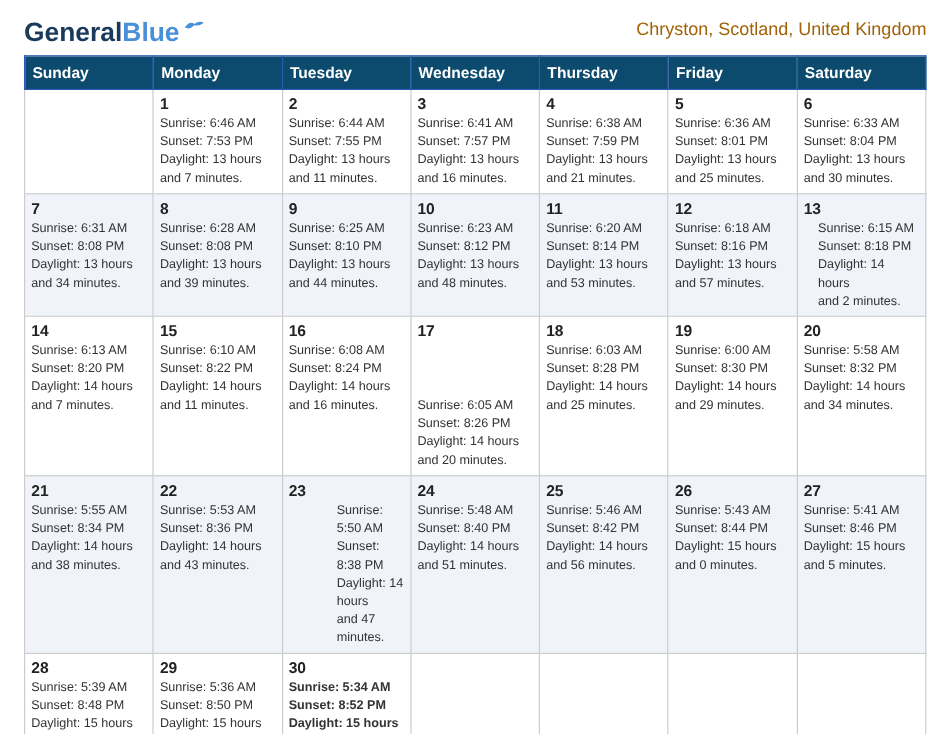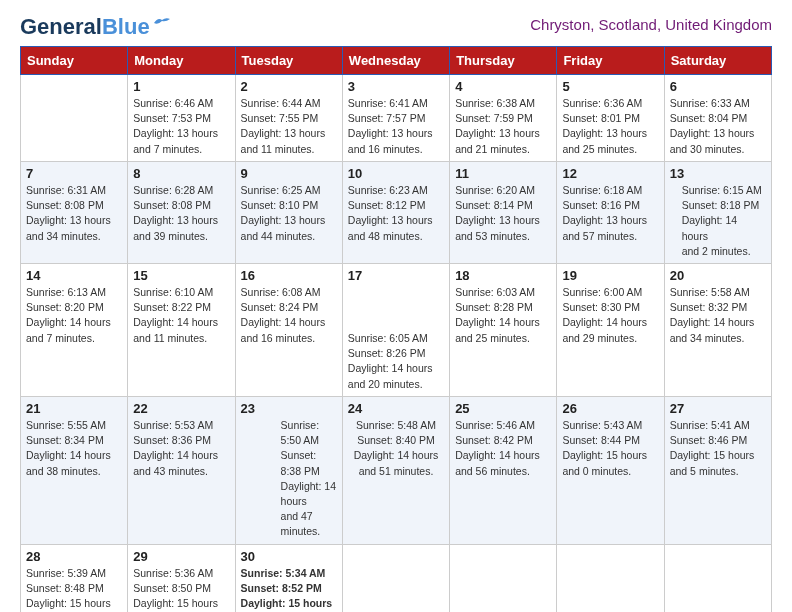--- a/index.html
+++ b/index.html
@@ -33,29 +33,29 @@
     .title-block {
       text-align: right;
     }
     .month-title {
       font-size: 36px;
       font-weight: bold;
       color: #1a3a5c;
     }
     .subtitle {
       font-size: 15px;
-      color: #701a75;
+      color: #a16207;
     }
     .calendar {
       width: 100%;
       border-collapse: collapse;
       font-size: 11px;
     }
     .calendar th {
-      background: #b91c1c;
+      background: #0c4a6e;
       color: #fff;
       text-align: left;
       padding: 6px 6px;
       font-size: 13px;
       font-weight: bold;
       border: 1px solid #2a5ab4;
     }
     .calendar td {
       border: 1px solid #ccc;
       vertical-align: top;
@@ -277,21 +277,21 @@
         </td>
         <td>
           <span class="day-num">23</span>
           <div class="day-info" style="white-space: pre-line; margin-left: 40px;">Sunrise: 5:50 AM
 Sunset: 8:38 PM
 Daylight: 14 hours
 and 47 minutes.</div>
         </td>
         <td>
           <span class="day-num">24</span>
-          <div class="day-info" style="white-space: pre-line; text-align: center;">Sunrise: 5:48 AM
+          <div class="day-info" style="white-space: pre-line;">Sunrise: 5:48 AM
 Sunset: 8:40 PM
 Daylight: 14 hours
 and 51 minutes.</div>
         </td>
         <td>
           <span class="day-num">25</span>
           <div class="day-info" style="white-space: pre-line;">Sunrise: 5:46 AM
 Sunset: 8:42 PM
 Daylight: 14 hours
 and 56 minutes.</div>

